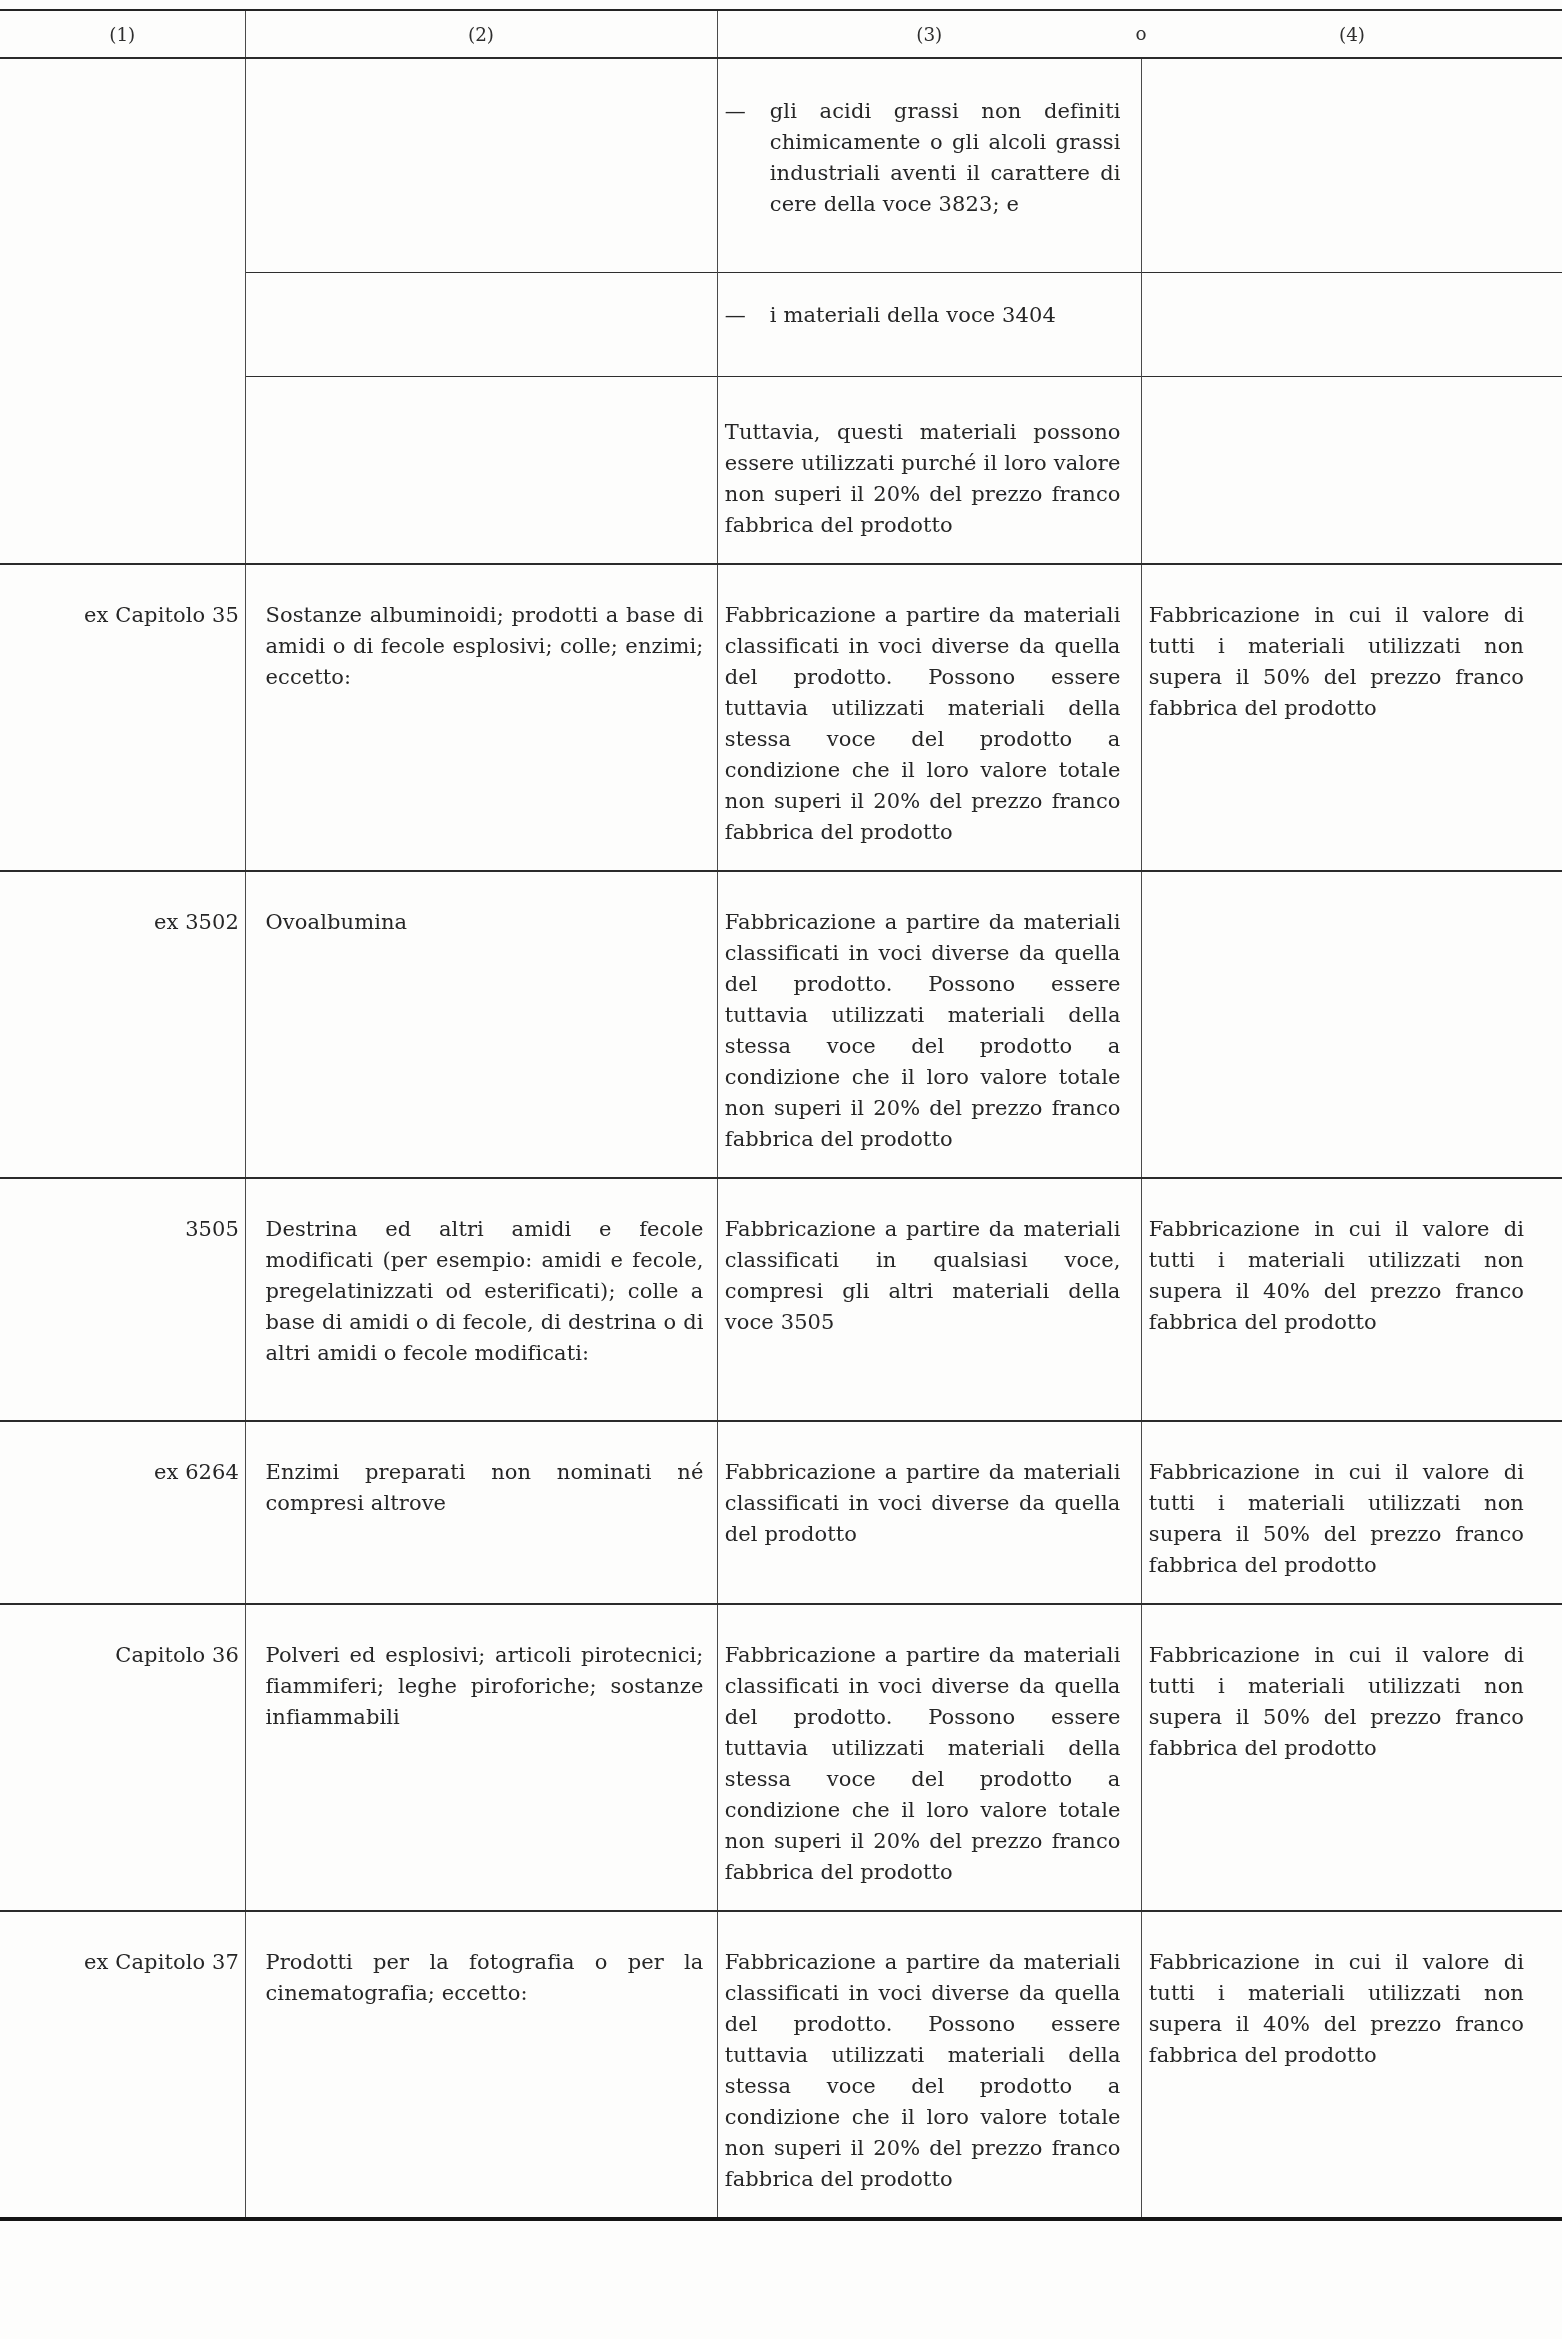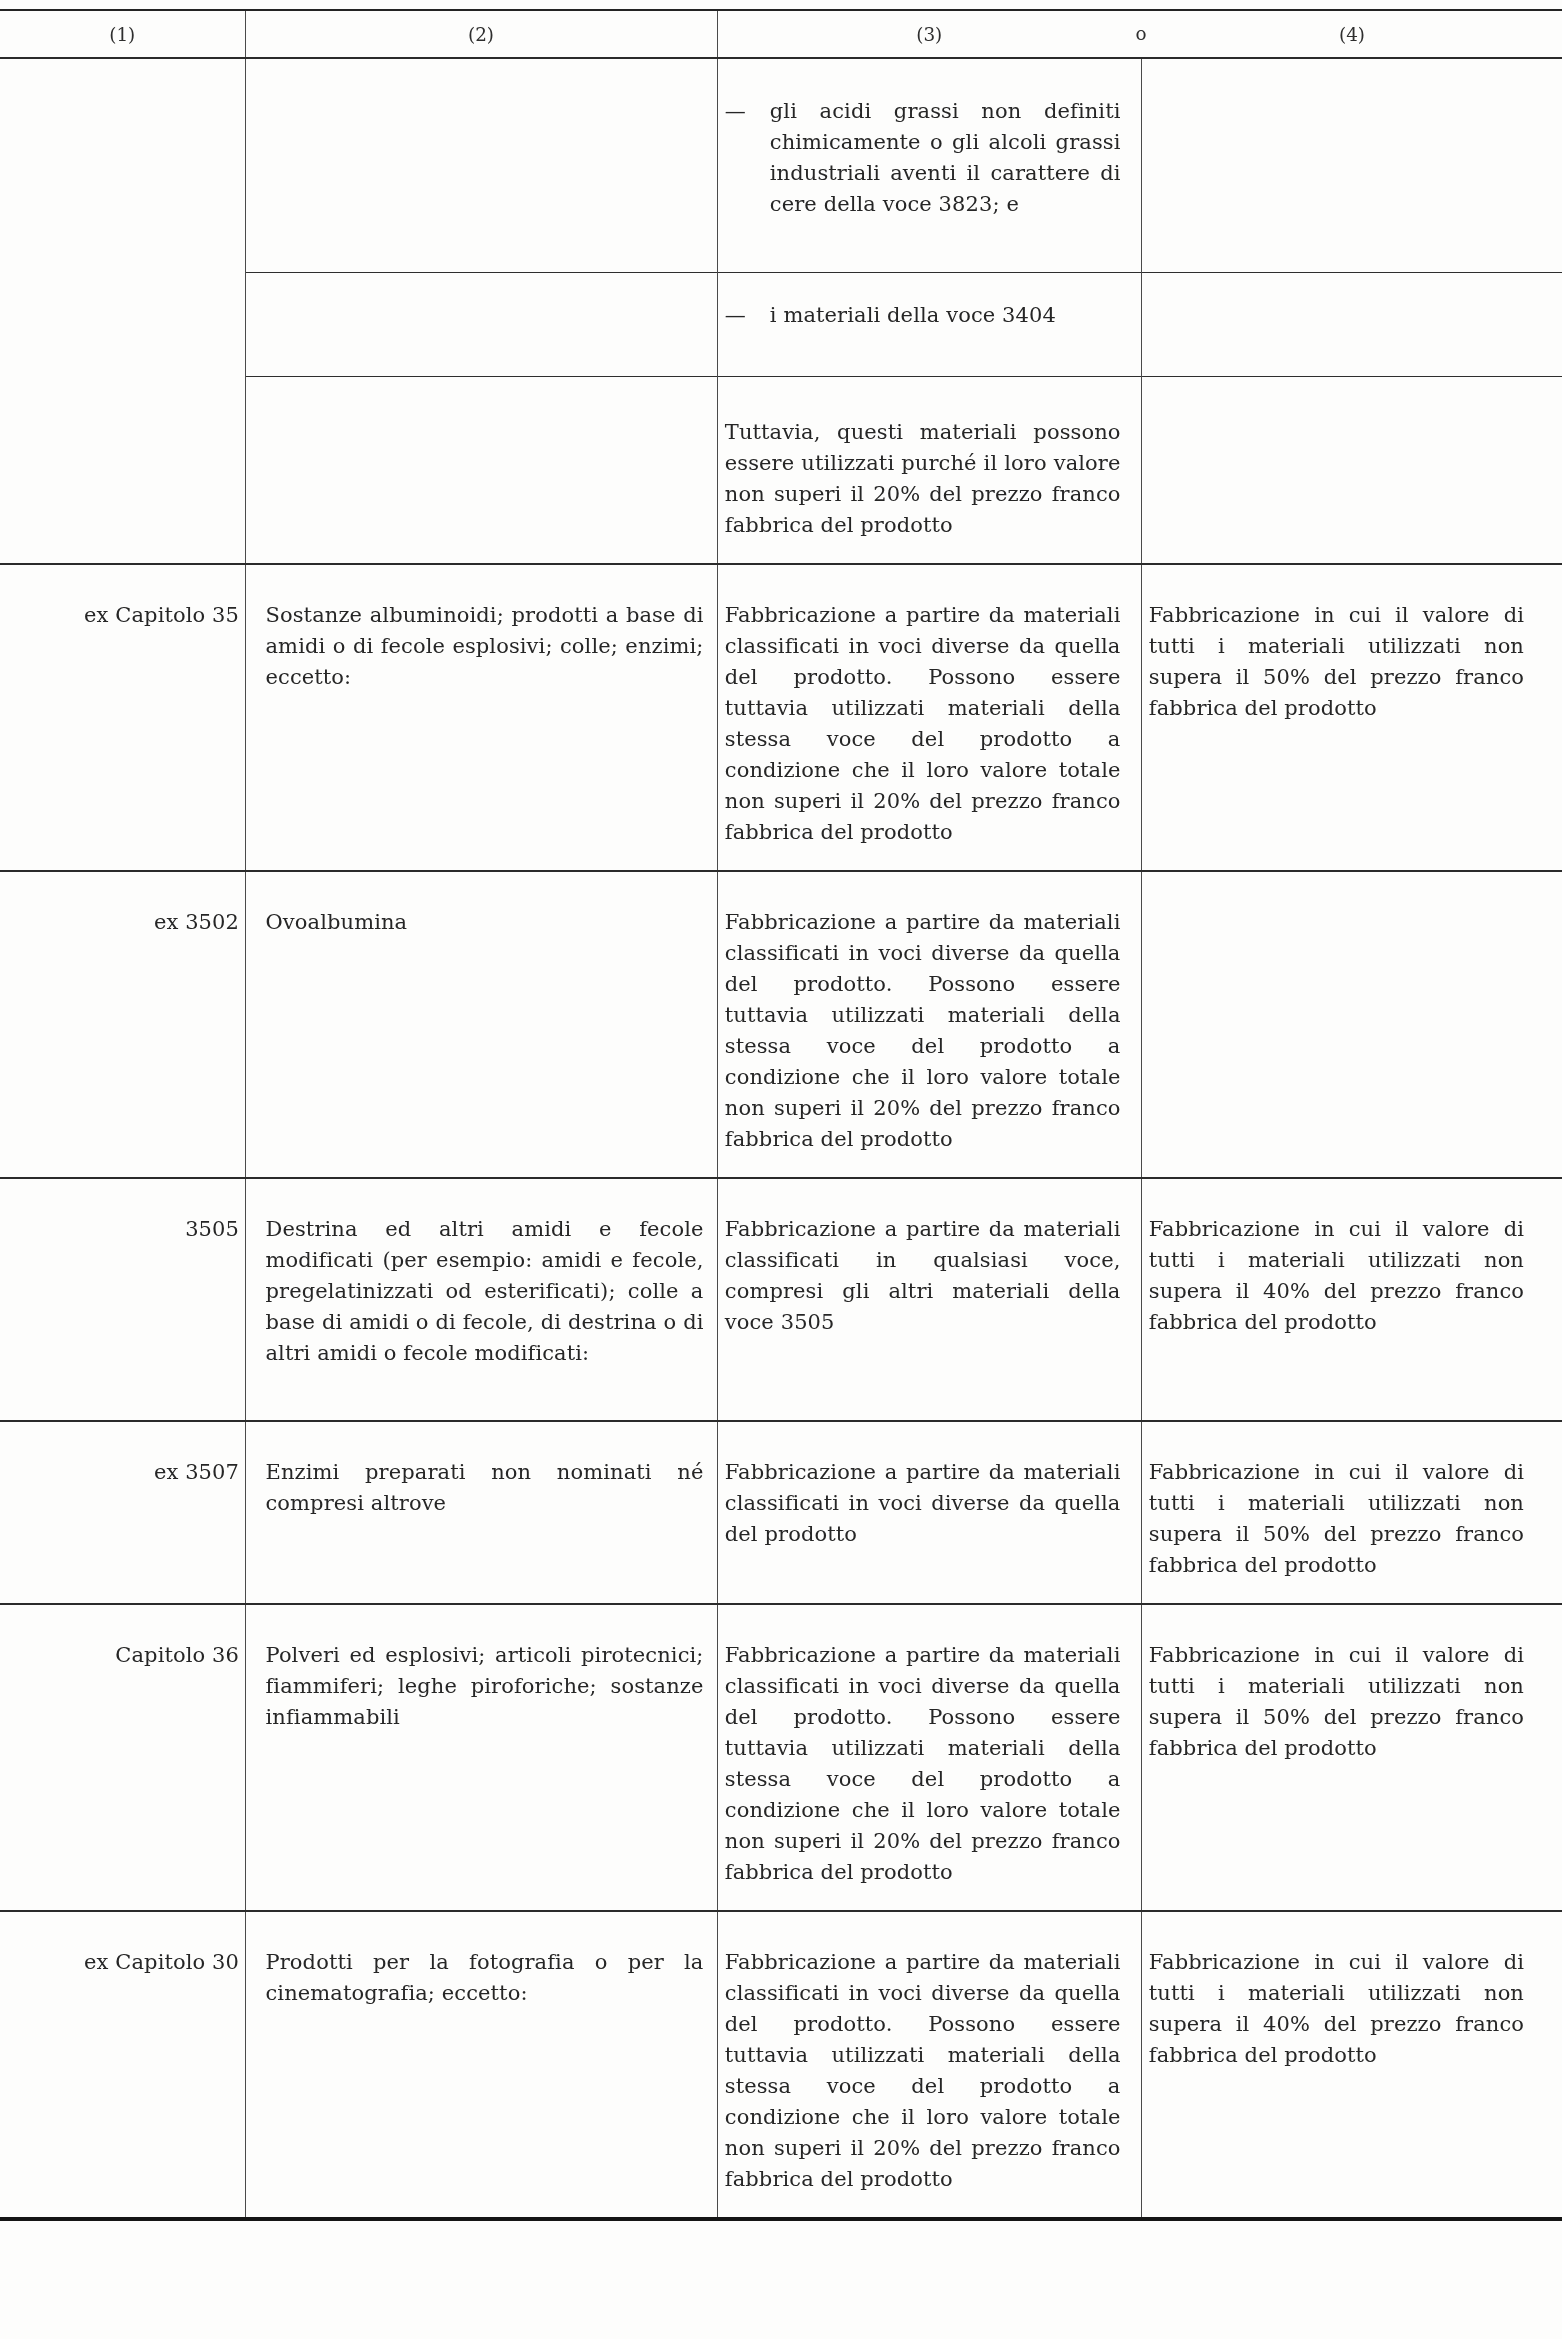--- a/index.html
+++ b/index.html
@@ -121,35 +121,35 @@
       </tr>
 
       <tr class="block h265 no-ex">
         <td class="c1cell">3505</td>
         <td class="c2cell">Destrina ed altri amidi e fecole modificati (per esempio: amidi e fecole, pregelatinizzati od esterificati); colle a base di amidi o di fecole, di destrina o di altri amidi o fecole modificati:</td>
         <td class="c3cell">Fabbricazione a partire da materiali classificati in qualsiasi voce, compresi gli altri materiali della voce 3505</td>
         <td class="c4cell">Fabbricazione in cui il valore di tutti i materiali utilizzati non supera il 40% del prezzo franco fabbrica del prodotto</td>
       </tr>
 
       <tr class="block h165">
-        <td class="c1cell">ex 3507</td>
+        <td class="c1cell">ex 6264</td>
         <td class="c2cell">Enzimi preparati non nominati né compresi altrove</td>
         <td class="c3cell">Fabbricazione a partire da materiali classificati in voci diverse da quella del prodotto</td>
         <td class="c4cell">Fabbricazione in cui il valore di tutti i materiali utilizzati non supera il 50% del prezzo franco fabbrica del prodotto</td>
       </tr>
 
       <tr class="block h310 no-ex">
         <td class="c1cell">Capitolo 36</td>
         <td class="c2cell">Polveri ed esplosivi; articoli pirotecnici; fiammiferi; leghe piroforiche; sostanze infiammabili</td>
         <td class="c3cell">Fabbricazione a partire da materiali classificati in voci diverse da quella del prodotto. Possono essere tuttavia utilizzati materiali della stessa voce del prodotto a condizione che il loro valore totale non superi il 20% del prezzo franco fabbrica del prodotto</td>
         <td class="c4cell">Fabbricazione in cui il valore di tutti i materiali utilizzati non supera il 50% del prezzo franco fabbrica del prodotto</td>
       </tr>
 
       <tr class="block h307">
-        <td class="c1cell">ex Capitolo 30</td>
+        <td class="c1cell">ex Capitolo 37</td>
         <td class="c2cell">Prodotti per la fotografia o per la cinematografia; eccetto:</td>
         <td class="c3cell">Fabbricazione a partire da materiali classificati in voci diverse da quella del prodotto. Possono essere tuttavia utilizzati materiali della stessa voce del prodotto a condizione che il loro valore totale non superi il 20% del prezzo franco fabbrica del prodotto</td>
         <td class="c4cell">Fabbricazione in cui il valore di tutti i materiali utilizzati non supera il 40% del prezzo franco fabbrica del prodotto</td>
       </tr>
 
     </tbody>
   </table>
 </div>
 
 

